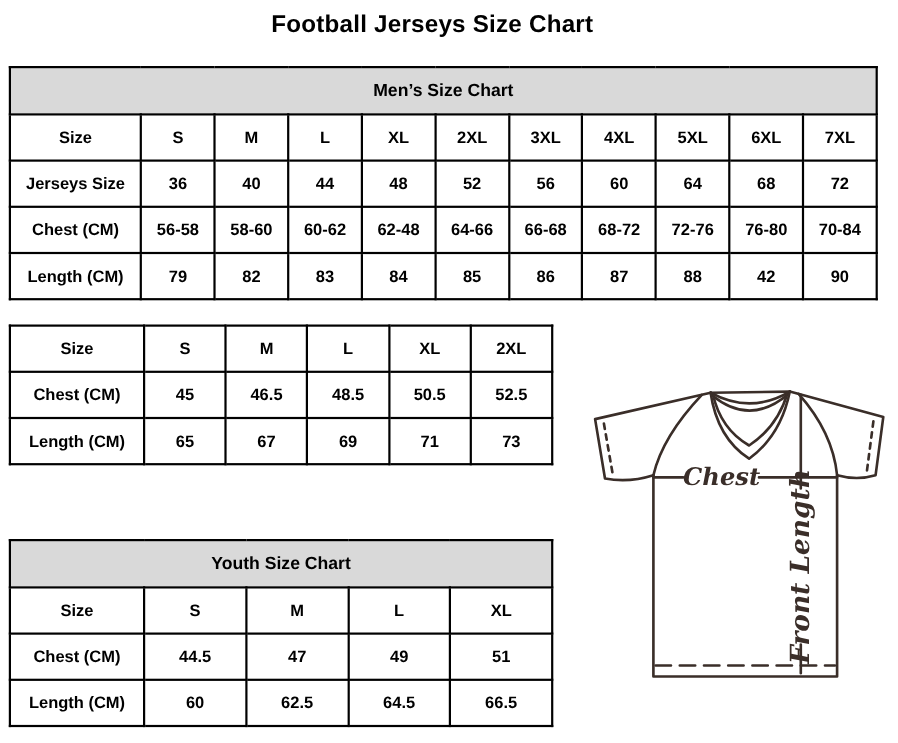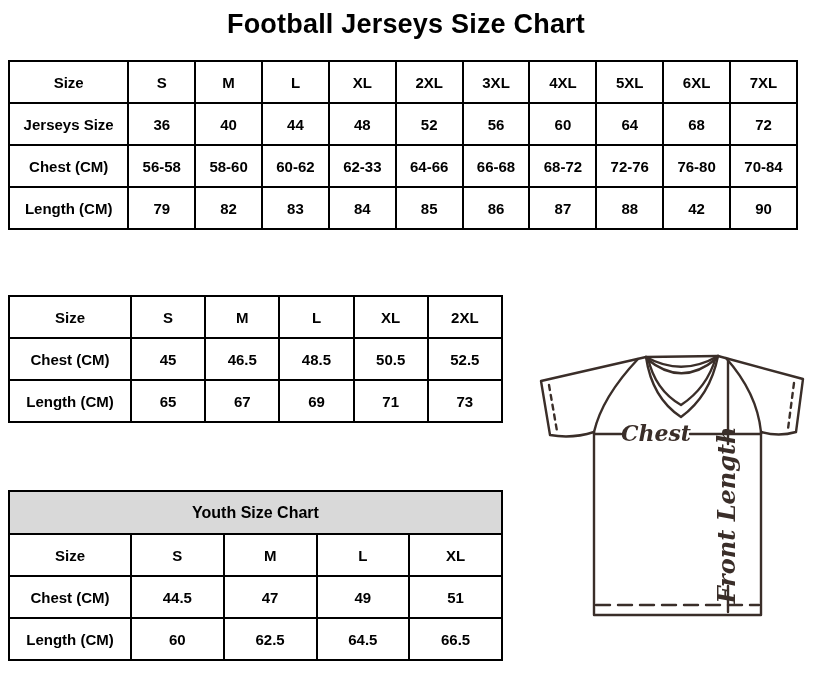--- a/index.html
+++ b/index.html
@@ -6,23 +6,23 @@
   body {
     width: 816px; height: 675px;
     background: #ffffff;
     position: relative;
     overflow: hidden;
     font-family: "Liberation Sans", sans-serif;
     color: #000;
   }
   .page-title {
     position: absolute;
-    top: 9px; left: 13px; width: 786px;
+    top: 9px; left: 0; width: 786px;
     text-align: center;
-    font-size: 27px;
+    font-size: 22px;
     font-weight: bold;
     letter-spacing: 0.2px;
   }
   table.size-table {
     position: absolute;
     border-collapse: collapse;
     table-layout: fixed;
     border: 2px solid #000;
   }
   table.size-table th, table.size-table td {
@@ -60,20 +60,23 @@
 <body>
 
 <div class="page-title">Football Jerseys Size Chart</div>
 
 <table class="size-table" id="men-table">
   <colgroup>
     <col style="width:119px">
     <col span="10" style="width:66.7px">
   </colgroup>
   <tbody>
+      <tr>
+    <th class="chart-title" colspan="11">Men’s Size Chart</th>
+  </tr>
   <tr class="data-row">
     <td>Size</td>
     <td>S</td>
     <td>M</td>
     <td>L</td>
     <td>XL</td>
     <td>2XL</td>
     <td>3XL</td>
     <td>4XL</td>
     <td>5XL</td>
@@ -91,21 +94,21 @@
     <td>60</td>
     <td>64</td>
     <td>68</td>
     <td>72</td>
   </tr>
   <tr class="data-row">
     <td>Chest (CM)</td>
     <td>56-58</td>
     <td>58-60</td>
     <td>60-62</td>
-    <td>62-33</td>
+    <td>62-48</td>
     <td>64-66</td>
     <td>66-68</td>
     <td>68-72</td>
     <td>72-76</td>
     <td>76-80</td>
     <td>70-84</td>
   </tr>
   <tr class="data-row">
     <td>Length (CM)</td>
     <td>79</td>

